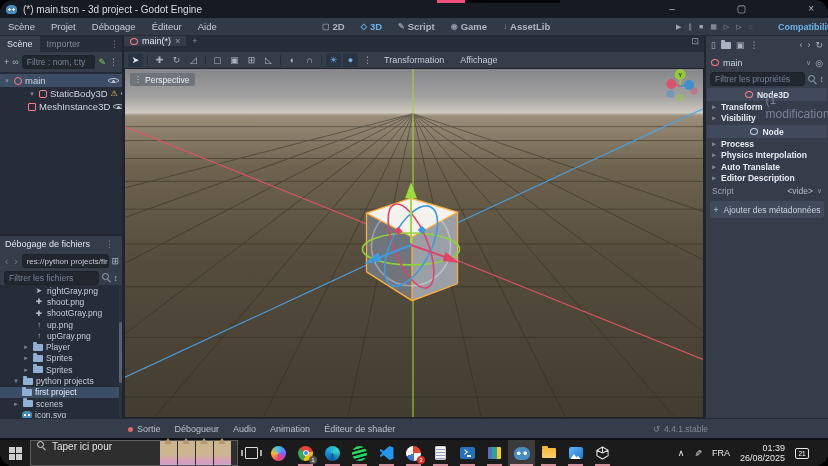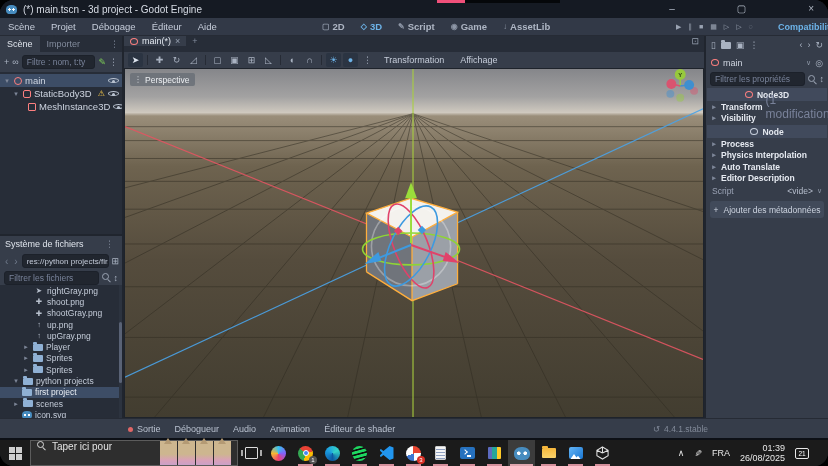--- a/index.html
+++ b/index.html
@@ -248,38 +248,38 @@
           <span class="ti green">✎</span>
           <span class="ti">⋮</span>
         </div>
         <div class="tree">
           <div class="trow sel">
             <span class="caret">▾</span>
             <span class="nicon"></span>
             <span>main</span>
             <span class="i-eye"></span>
           </div>
-          <div class="trow" style="padding-left:12px;">
+          <div class="trow" style="padding-left:28px;">
             <span class="caret">▾</span>
             <span class="nicon body"></span>
             <span>StaticBody3D</span>
             <span class="warn">⚠</span>
             <span class="i-eye"></span>
           </div>
           <div class="trow" style="padding-left:28px;">
             <span class="nicon mesh"></span>
             <span>MeshInstance3D</span>
             <span class="i-eye"></span>
           </div>
         </div>
       </div>
 
       <div class="panel" style="flex:1 1 auto;">
         <div class="fs-header">
-          <span>Système de fichiers</span>
+          <span>Débogage de fichiers</span>
           <span class="tab-dots">⋮</span>
         </div>
         <div class="fs-nav">
           <span class="chev">‹</span>
           <span class="chev">›</span>
           <span class="path-box flex1">res://python projects/first</span>
           <span class="ti">⊞</span>
         </div>
         <div class="fs-filter">
           <input class="filter-input flex1" placeholder="Filtrer les fichiers" style="">

